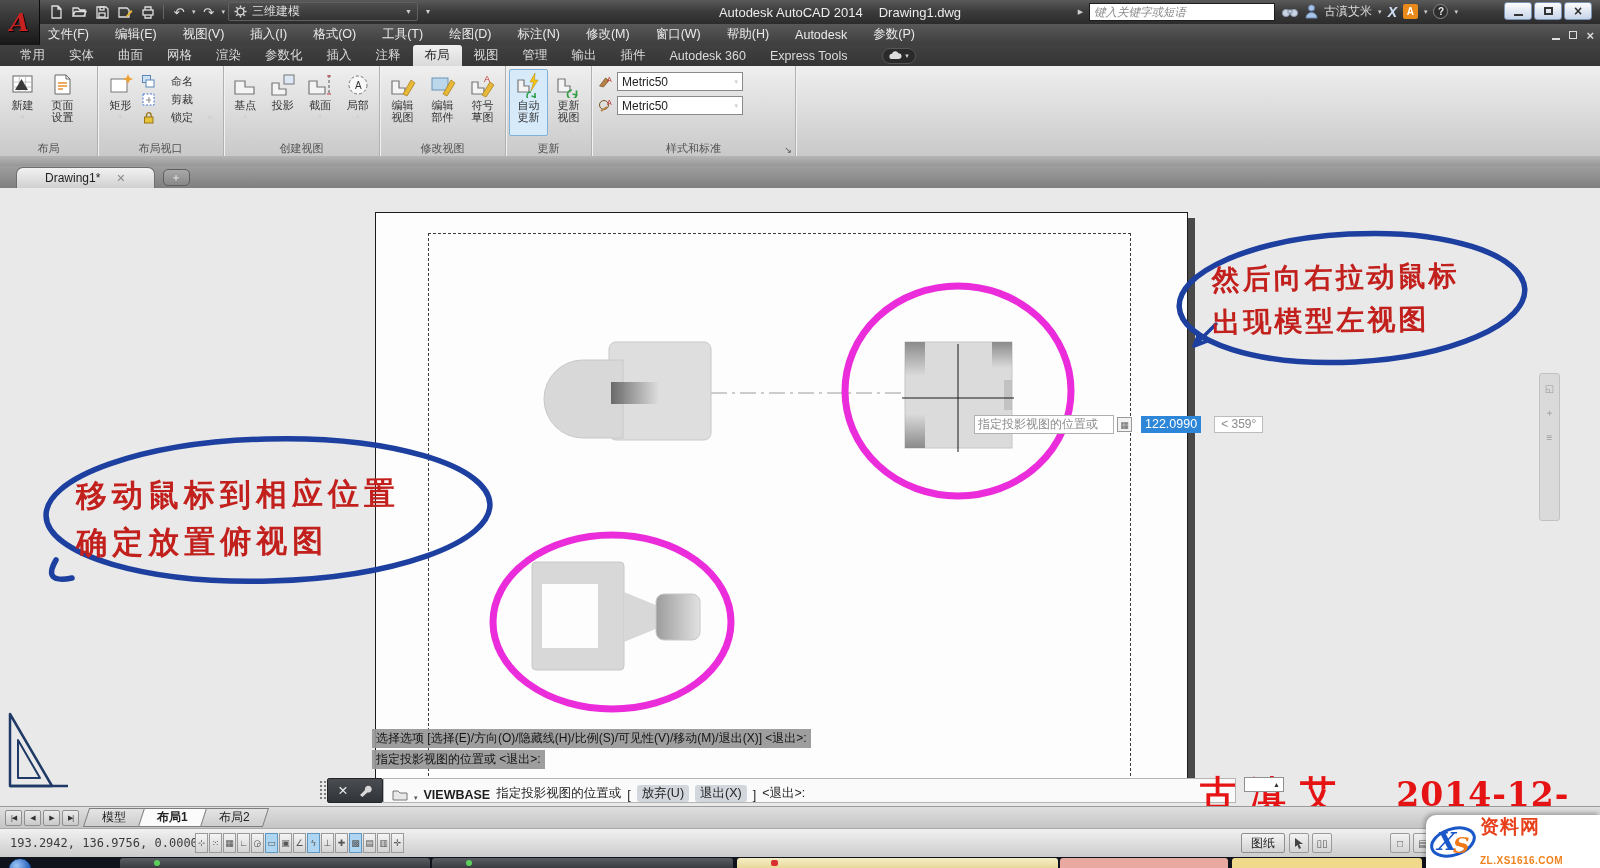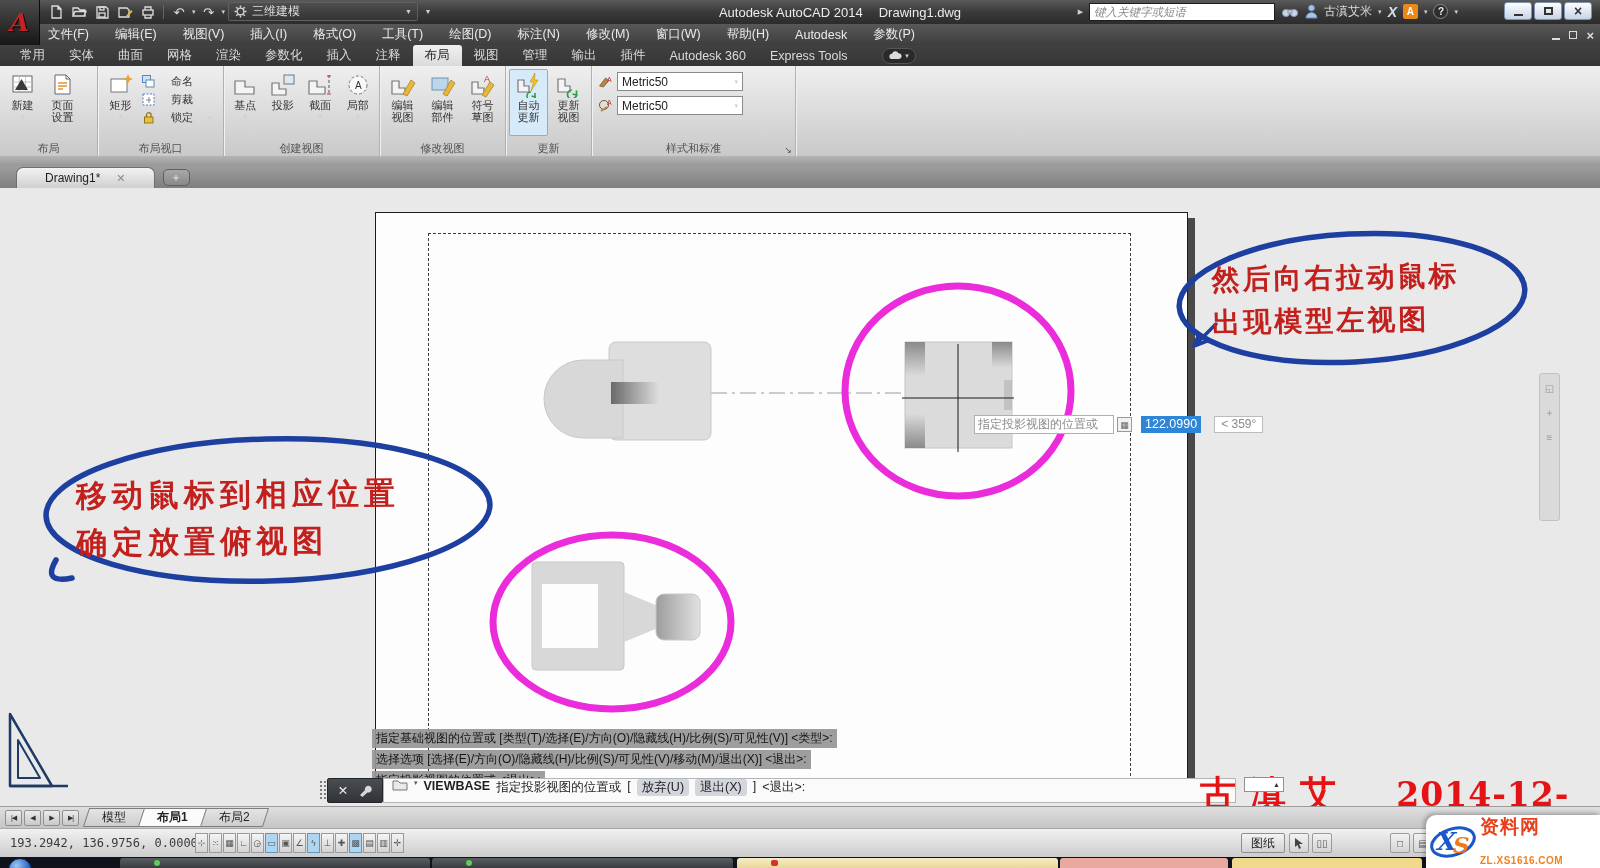--- a/index.html
+++ b/index.html
@@ -76,21 +76,21 @@
 .dyninput{position:absolute;left:974px;top:227px;display:flex;align-items:center;z-index:6}
 .dyn-prompt{width:140px;height:19px;background:#fff;border:1px solid #b0b0b0;font-size:12px;color:#8c8c8c;line-height:17px;padding:0 3px;white-space:nowrap;overflow:hidden}
 .dyn-kb{width:15px;height:15px;margin-left:3px;border:1px solid #999;background:#f2f2f2;font-size:9px;color:#666;display:flex;align-items:center;justify-content:center}
 .dyn-val{margin-left:9px;height:17px;background:#2e86d8;color:#fff;font-size:12.5px;line-height:17px;padding:0 4px}
 .dyn-angle{margin-left:13px;height:17px;background:#fff;border:1px solid #bcbcbc;color:#8a8a8a;font-size:12px;line-height:15px;padding:0 6px}
 .history{position:absolute;left:372px;top:541px;font-size:12px;color:#141414;z-index:6}
 .history div{background:rgba(150,150,150,.92);padding:1px 4px;margin-bottom:2px;width:fit-content;white-space:nowrap}
 .cmdbar{position:absolute;left:318px;top:590px;width:918px;height:25px;display:flex;align-items:stretch;z-index:8;font-size:12.5px}
 .cmd-grip{width:7px;background-image:radial-gradient(#7d7d7d 1px,transparent 1.2px);background-size:4px 4px;margin:2px 1px}
 .cmd-dark{width:56px;background:linear-gradient(#4a4d52,#303338);border:1px solid #222428;border-radius:2px;display:flex;align-items:center;justify-content:space-evenly;color:#e8e8e8}
-.cmd-main{flex:1;background:#fafafa;border:1px solid #b5b5b5;display:flex;align-items:flex-start;gap:6px;padding:0 8px;color:#1e1e1e;white-space:nowrap;overflow:hidden}
+.cmd-main{flex:1;background:#fafafa;border:1px solid #b5b5b5;display:flex;align-items:flex-end;gap:6px;padding:0 8px;color:#1e1e1e;white-space:nowrap;overflow:hidden}
 .cmd-name{font-weight:bold}
 .chip{background:#d2d7dd;border-radius:3px;padding:0 5px}
 .stamp{position:absolute;left:1200px;top:582px;display:flex;align-items:baseline;gap:12px;z-index:12;color:#e51313;font-family:"DejaVu Serif",serif;font-weight:bold}
 .stamp .nm{font-size:36px;letter-spacing:14px}
 .stamp .dt{font-size:33px;letter-spacing:1px}
 .stampdd{position:absolute;left:1244px;top:589px;width:40px;height:15px;background:#fff;border:1px solid #919191;z-index:13;display:flex;align-items:center;justify-content:flex-end;padding-right:3px;font-size:7px;color:#333}
 .pspace{position:absolute;left:6px;top:500px;z-index:4}
 .navstrip{position:absolute;left:1539px;top:185px;width:21px;height:148px;background:rgba(214,214,214,.8);border:1px solid #c2c2c2;border-radius:3px;display:flex;flex-direction:column;align-items:center;gap:12px;padding-top:9px;color:#9b9b9b;font-size:10px;z-index:3}
 
 .layouttabs{position:absolute;top:806px;width:1600px;height:22px;background:linear-gradient(#dfdfdf,#c5c5c5);border-top:1px solid #9a9a9a;display:flex;align-items:center;padding-left:5px;gap:2px;z-index:20}
@@ -541,21 +541,20 @@
   </div>
 
   <div class="dyninput">
     <div class="dyn-prompt">指定投影视图的位置或</div>
     <div class="dyn-kb">▦</div>
     <div class="dyn-val">122.0990</div>
     <div class="dyn-angle">&lt; 359°</div>
   </div>
 
   <div class="history">
-    <div>指定基础视图的位置或 [类型(T)/选择(E)/方向(O)/隐藏线(H)/比例(S)/可见性(V)] &lt;类型&gt;:</div>
     <div>选择选项 [选择(E)/方向(O)/隐藏线(H)/比例(S)/可见性(V)/移动(M)/退出(X)] &lt;退出&gt;:</div>
     <div>指定投影视图的位置或 &lt;退出&gt;:</div>
   </div>
 
   <div class="cmdbar">
     <div class="cmd-grip"></div>
     <div class="cmd-dark">
       <span>✕</span>
       <svg width="14" height="14">
           <path d="M2 11 L7 6 a3.4 3.4 0 1 1 2.4 2.4 L4.4 13 Z" fill="#d8d8d8"></path>

